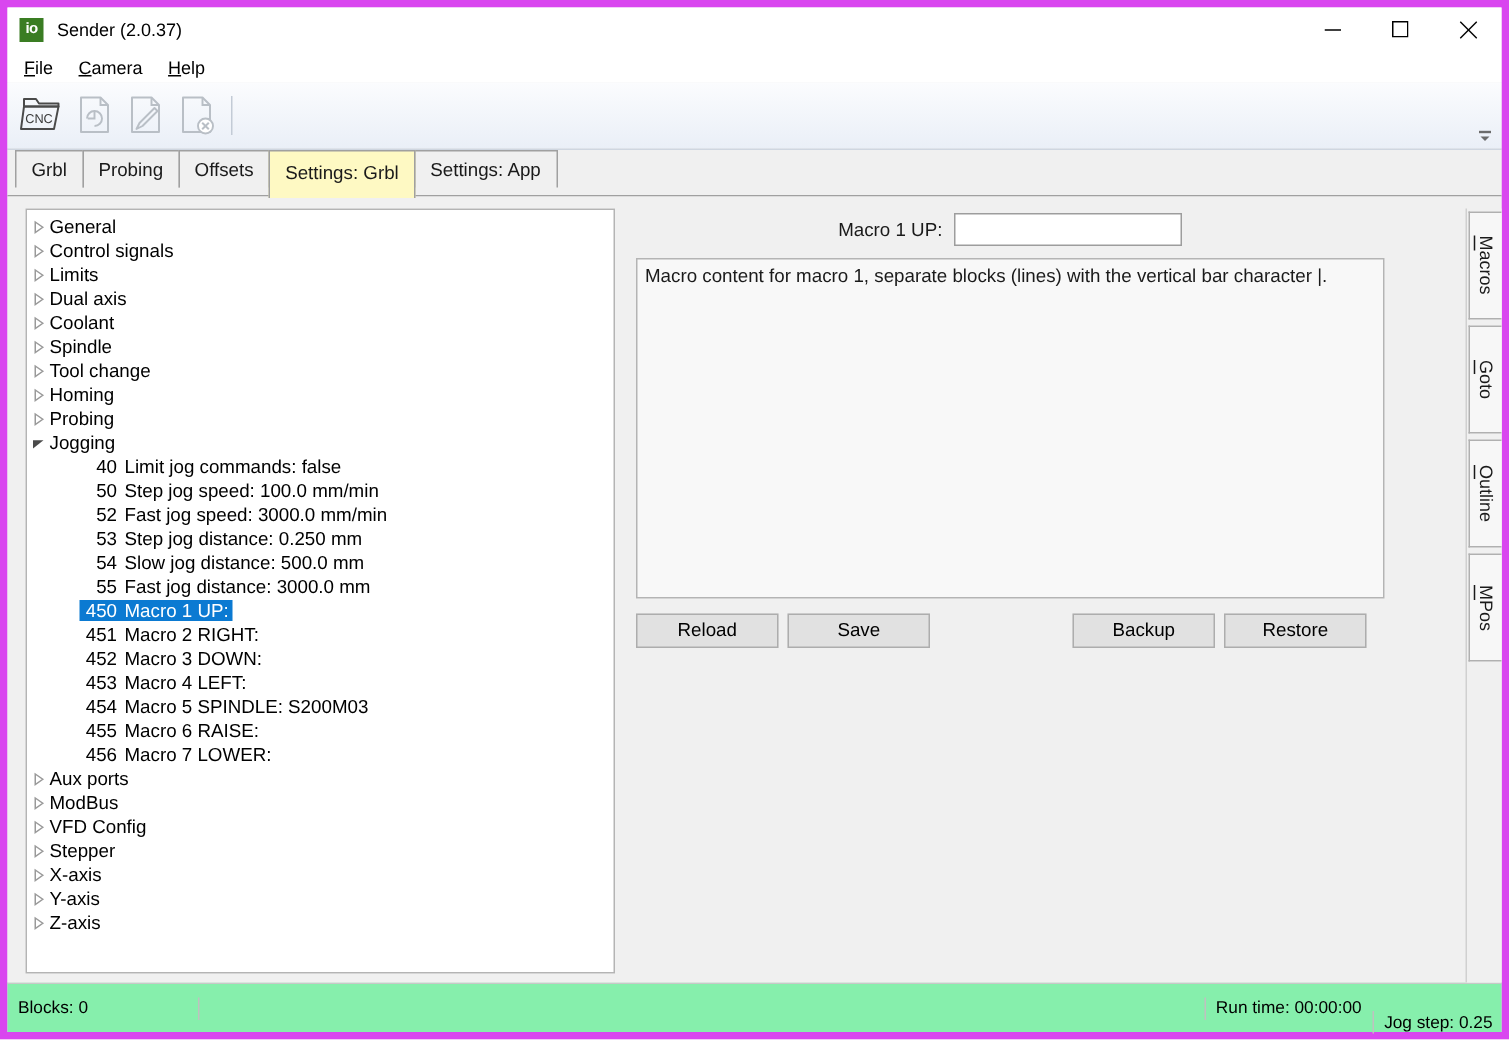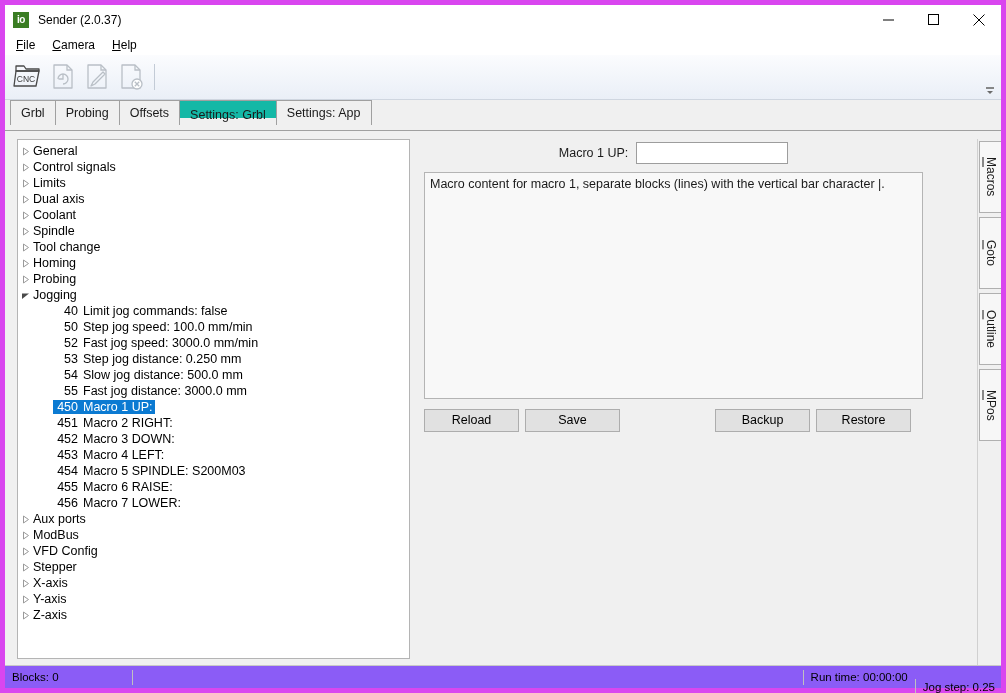--- a/index.html
+++ b/index.html
@@ -125,23 +125,23 @@
     padding: 0 10px;
     line-height: 24px;
     font-size: 12.5px;
     color: #1a1a1a;
     background: #f0f0f0;
     border: 1px solid #a0a0a0;
     border-bottom: none;
     margin-right: -1px;
   }
   .tab.active {
-    height: 18px;
+    height: 32px;
     line-height: 29px;
-    background: #14b8a6;
+    background: #fef9c3;
     position: relative;
     z-index: 3;
     margin-bottom: -1px;
   }
 
   
   .body {
     flex: 1 1 auto;
     background: #f0f0f0;
     display: flex;
@@ -297,22 +297,22 @@
   .vtab span {
     writing-mode: vertical-rl;
     font-size: 12px;
     color: #1a1a1a;
     letter-spacing: 0px;
   }
   .vtab u { text-decoration: underline; }
 
   
   .statusbar {
-    height: 23px;
-    background: #8b5cf6;
+    height: 33px;
+    background: #86efac;
     border-top: 1px solid #c8c8c8;
     display: flex;
     align-items: center;
     font-size: 11.5px;
     color: #000;
     flex: 0 0 auto;
   }
   .sb-cell {
     height: 15px;
     display: flex;

